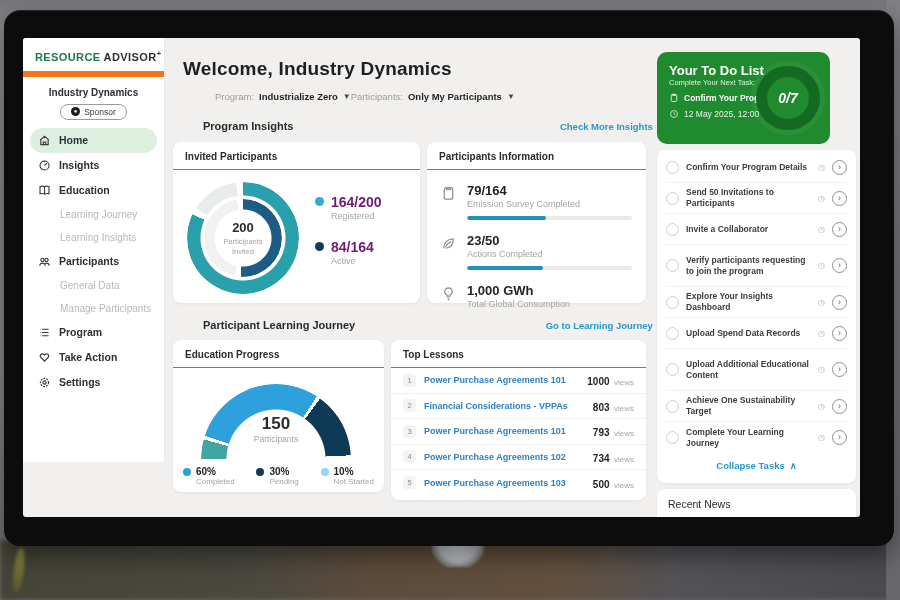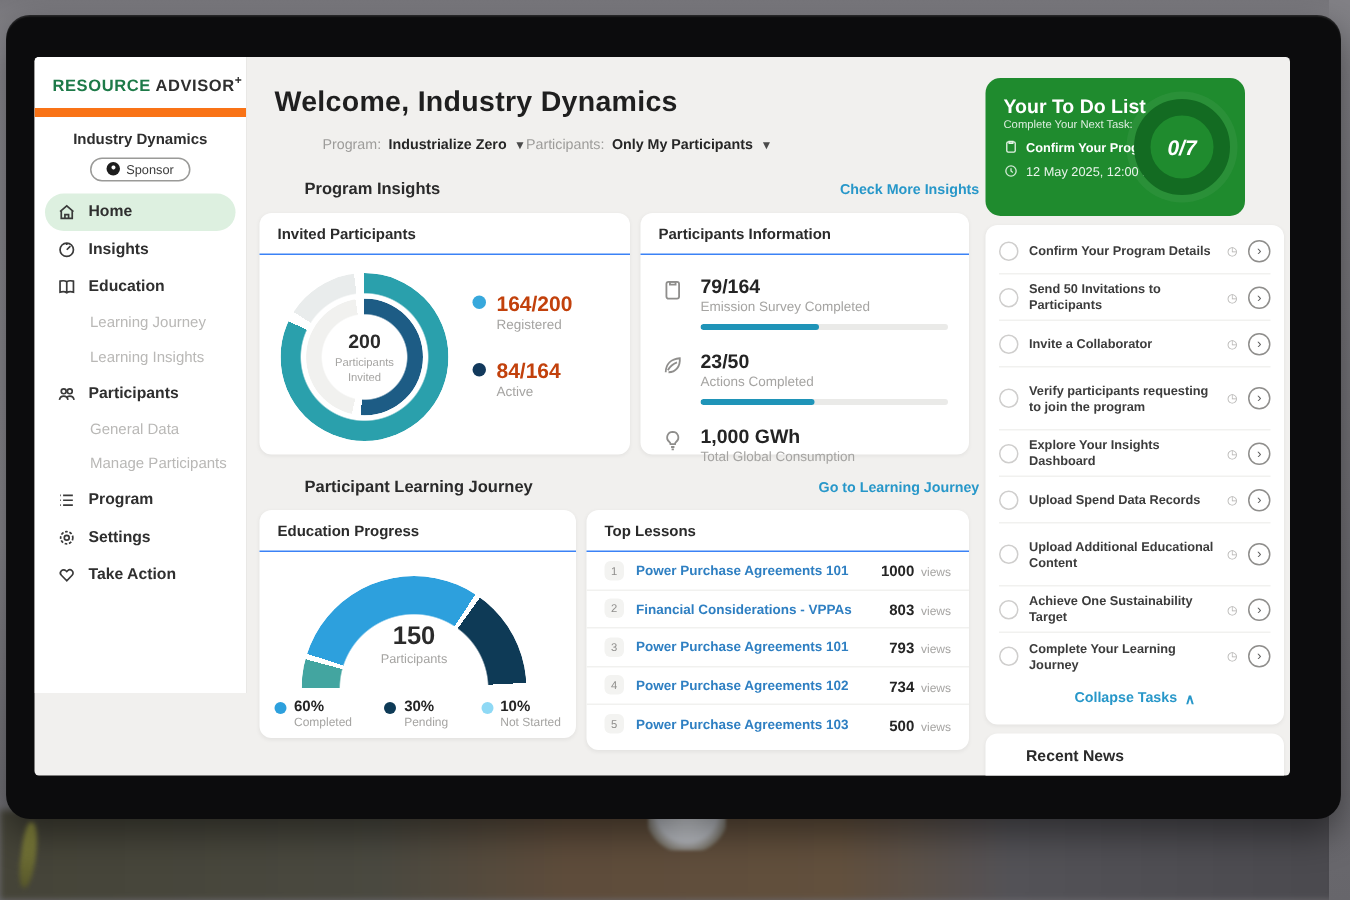--- a/index.html
+++ b/index.html
@@ -50,21 +50,21 @@
   .donut-wrap { position:absolute; left:14px; top:40px; width:112px; height:112px; }
   .ring { position:absolute; border-radius:50%; }
   .ring-outer { inset:0; -webkit-mask:radial-gradient(closest-side, transparent calc(100% - 14px), #000 calc(100% - 13px)); mask:radial-gradient(closest-side, transparent calc(100% - 14px), #000 calc(100% - 13px)); }
   .ring-inner { inset:17px; -webkit-mask:radial-gradient(closest-side, transparent calc(100% - 11px), #000 calc(100% - 10px)); mask:radial-gradient(closest-side, transparent calc(100% - 11px), #000 calc(100% - 10px)); }
   .donut-center { position:absolute; inset:0; display:flex; flex-direction:column; align-items:center; justify-content:center; text-align:center; }
   .donut-center .dv { font-size:13px; font-weight:bold; color:#2b2b2b; }
   .donut-center .dl { font-size:7.5px; color:#a5a4a2; line-height:1.25; margin-top:2px; white-space:pre-line; }
   .legend-col { position:absolute; left:142px; top:52px; display:flex; flex-direction:column; gap:18px; }
   .leg { display:flex; gap:7px; align-items:flex-start; }
   .leg .dot { width:9px; height:9px; border-radius:50%; margin-top:3px; }
-  .leg .lv { font-size:14px; font-weight:bold; color:#c2410c; }
+  .leg .lv { font-size:14px; font-weight:bold; color:#701a75; }
   .leg .ll { font-size:9px; color:#a5a4a2; margin-top:1px; }
 
   
   .stat { position:relative; padding:0 14px 0 40px; margin-top:13px; }
   .stat .sicon { position:absolute; left:14px; top:3px; width:15px; height:15px; }
   .stat .sicon svg { width:15px; height:15px; stroke:#8f8e8c; fill:none; stroke-width:1.3; }
   .stat .sv { font-size:13px; font-weight:bold; color:#242424; }
   .stat .sl { font-size:9px; color:#a5a4a2; margin-top:1px; }
   .sbar { height:4px; background:#eaeae8; border-radius:3px; margin:7px 14px 0 40px; overflow:hidden; }
   .sbar .fill { height:100%; background:#1f94b8; border-radius:3px; }
@@ -104,21 +104,21 @@
   .task-card { position:absolute; left:5px; top:112px; width:199px; height:333px; background:#fff; border-radius:8px; box-shadow:0 1px 3px rgba(0,0,0,.06); padding:2px 0; }
   .task { display:flex; align-items:center; gap:7px; height:31px; margin:0 9px; border-bottom:1px solid #f1f1ef; cursor:pointer; }
   .task.tall { height:42px; }
   .task .chk { width:13px; height:13px; border:1.5px solid #cfcecd; border-radius:50%; flex:0 0 13px; }
   .task .tlabel { flex:1; font-size:8.5px; font-weight:bold; color:#3c3c3c; line-height:1.25; }
   .task .clock { font-size:8px; color:#b2b1af; }
   .task .go { width:15px; height:15px; border:1.4px solid #8f8e8c; border-radius:50%; color:#5b5b5b; font-size:9px; line-height:13px; text-align:center; flex:0 0 15px; }
   .collapse { height:25px; display:flex; align-items:center; justify-content:center; gap:5px; font-size:9.5px; font-weight:bold; color:#2797c9; cursor:pointer; }
 
   .news-card { position:absolute; left:5px; top:451px; width:199px; height:40px; background:#fff; border-radius:8px 8px 0 0; box-shadow:0 1px 3px rgba(0,0,0,.06); }
-  .news-card .nh { font-size:10.5px; font-weight:bold; color:#2b2b2b; padding:9px 11px 7px 27px; border-bottom:3px solid #c4b5fd; }
+  .news-card .nh { font-size:10.5px; font-weight:normal; color:#2b2b2b; padding:9px 11px 7px 11px; border-bottom:3px solid #c4b5fd; }
 </style>
 </head>
 <body>
 
 <div class="env"></div>
 <div class="env-bottom"></div>
 <div class="env-right"></div>
 <div class="plant"></div>
 <div class="stand-top"></div>
 
@@ -176,33 +176,33 @@
         <span class="nicon">
               <svg viewBox="0 0 16 16">
                 <path d="M5 4h8M5 8h8M5 12h8M2.5 4h.6M2.5 8h.6M2.5 12h.6"></path>
               </svg>
             </span>
         <span>Program</span>
       </div>
       <div class="nav-item">
         <span class="nicon">
               <svg viewBox="0 0 16 16">
+                <path d="M8 12.5 3.6 8a2.6 2.6 0 0 1 3.7-3.7l.7.7.7-.7A2.6 2.6 0 0 1 12.4 8L8 12.5z"></path>
+              </svg>
+            </span>
+        <span>Take Action</span>
+      </div>
+      <div class="nav-item">
+        <span class="nicon">
+              <svg viewBox="0 0 16 16">
                 <circle cx="8" cy="8" r="2"></circle>
                 <circle cx="8" cy="8" r="5" stroke-dasharray="2.2 1.4"></circle>
               </svg>
             </span>
         <span>Settings</span>
-      </div>
-      <div class="nav-item">
-        <span class="nicon">
-              <svg viewBox="0 0 16 16">
-                <path d="M8 12.5 3.6 8a2.6 2.6 0 0 1 3.7-3.7l.7.7.7-.7A2.6 2.6 0 0 1 12.4 8L8 12.5z"></path>
-              </svg>
-            </span>
-        <span>Take Action</span>
       </div>
     </div>
   </div>
 
   <div class="main">
     <div class="welcome">Welcome, Industry Dynamics</div>
 
     <div class="filters">
       <div class="filter">
         <span class="flabel">Program:</span>

